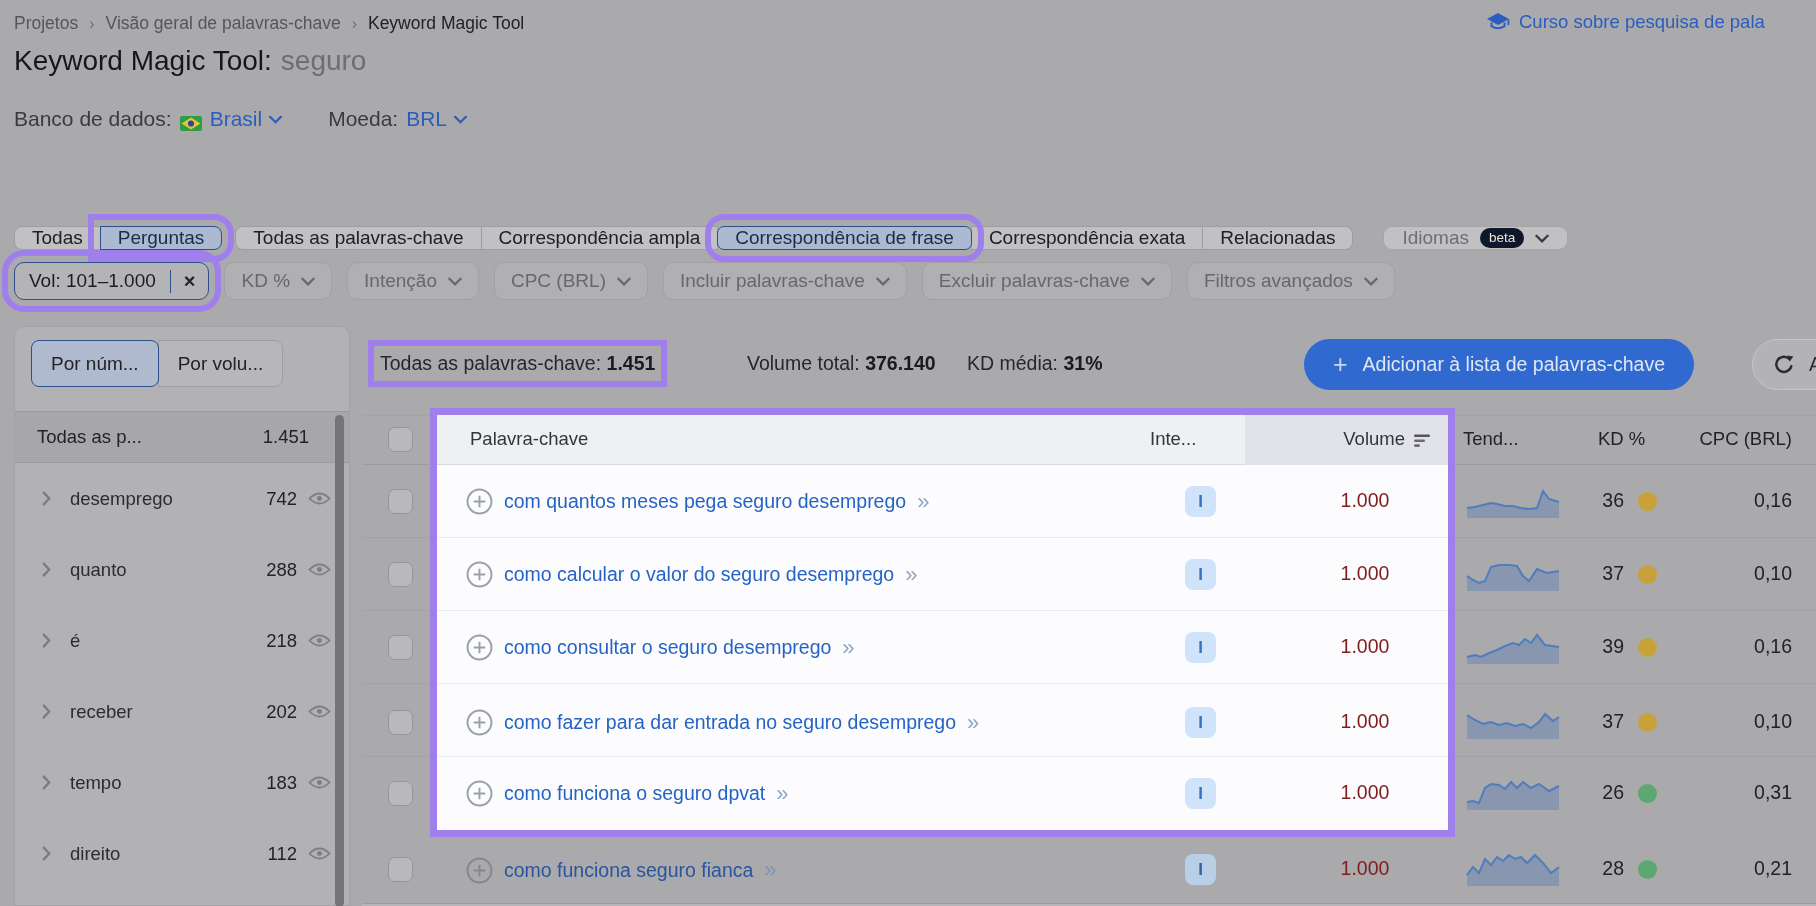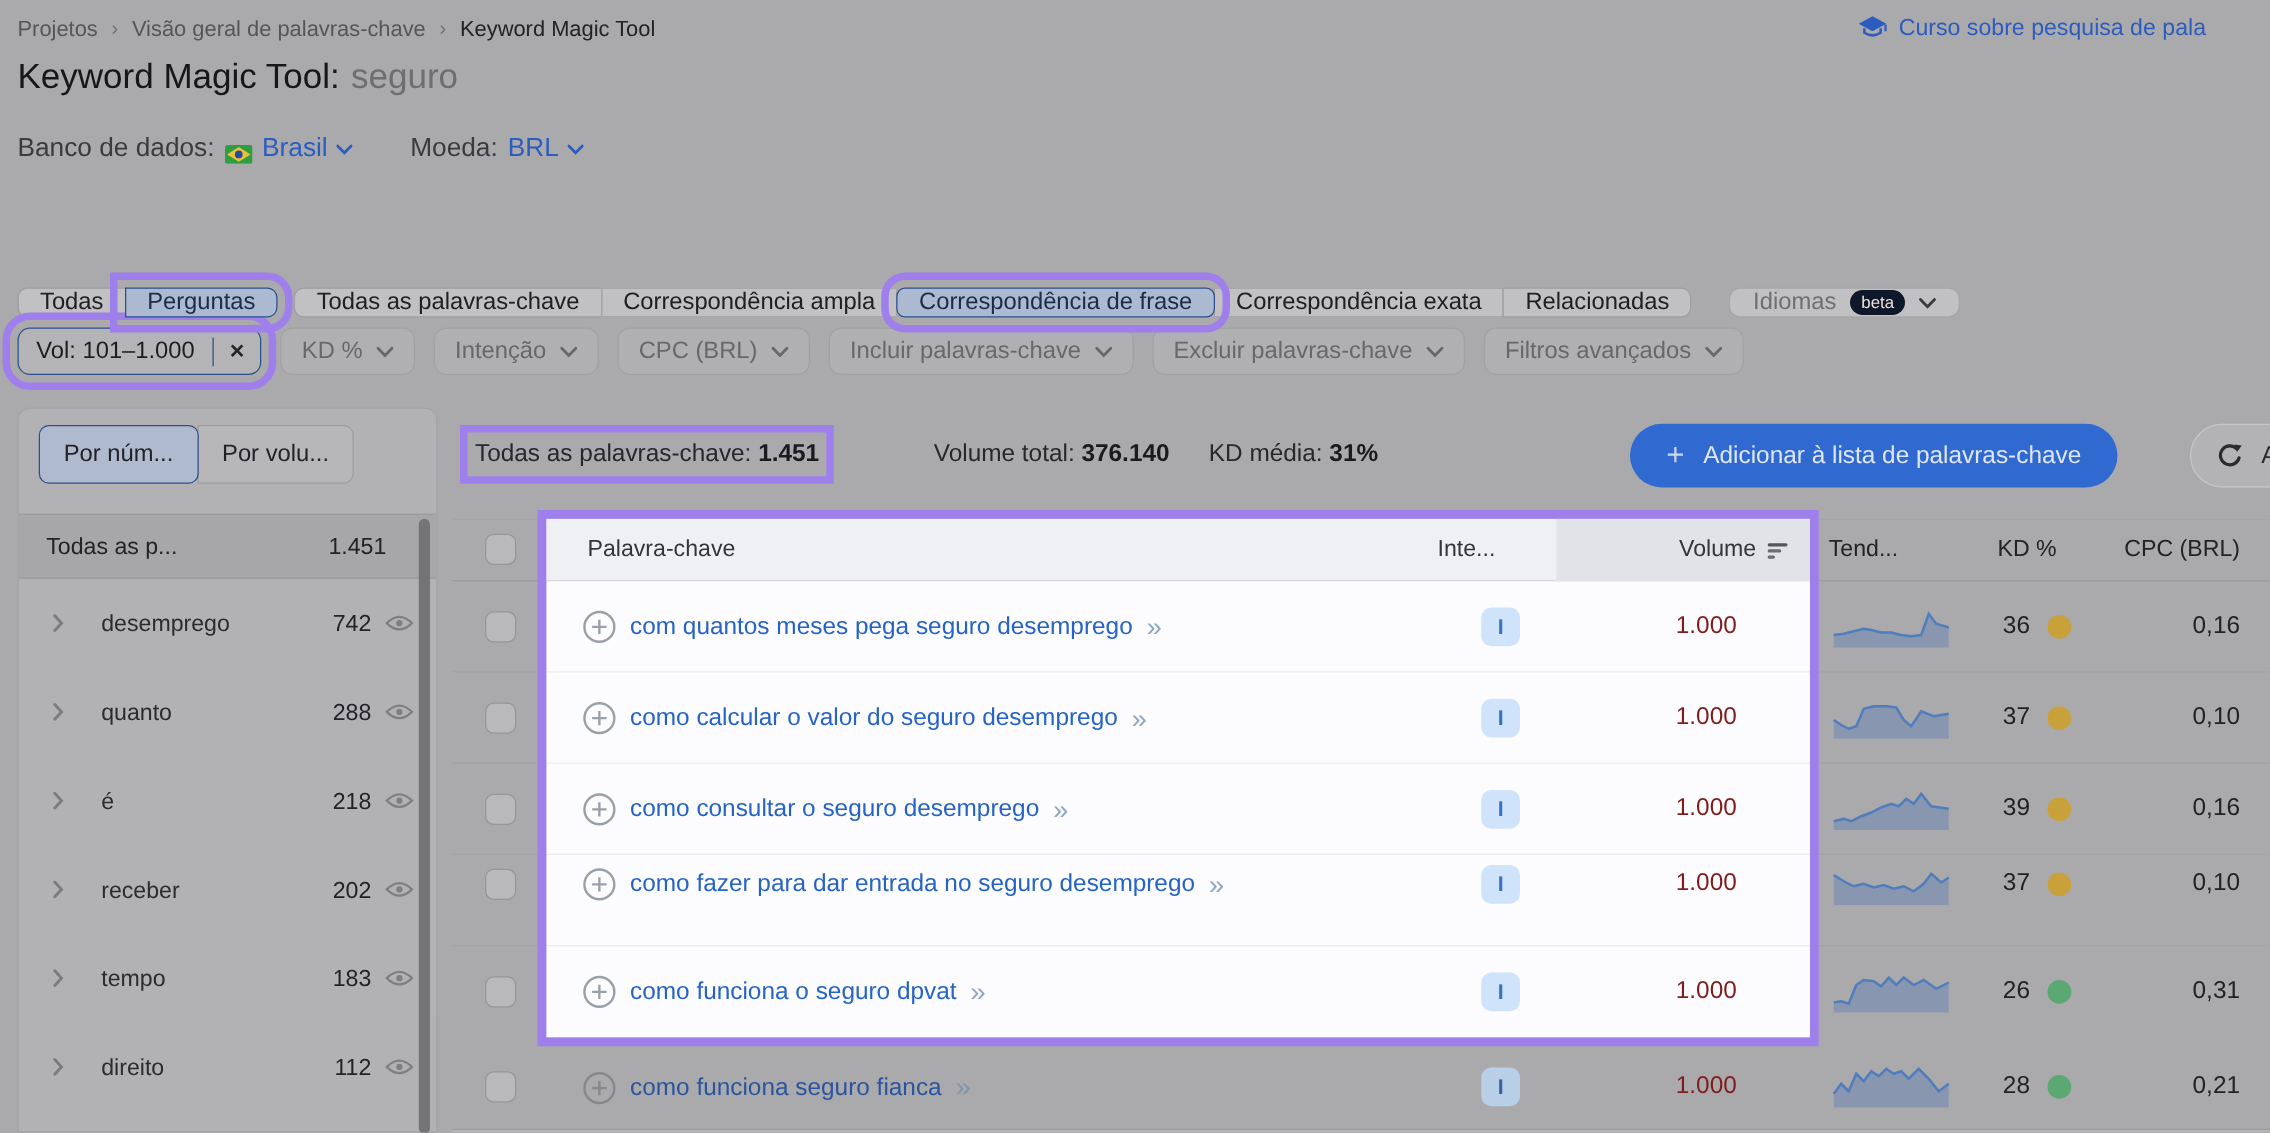--- a/index.html
+++ b/index.html
@@ -16,21 +16,21 @@
   .bc-sep{color:#707074;font-size:16px}
   .bc-current{color:#222226}
   .course-link{left:1486px;top:11px;display:flex;align-items:center;gap:9px;color:#2b5cbf;font-size:18.5px;white-space:nowrap}
   .page-title{left:14px;top:45px;font-size:28px;font-weight:400;color:#17171a;white-space:nowrap}
   .page-title .q{color:#6e6e71;margin-left:9px}
   .db-bar{left:14px;top:107px;display:flex;align-items:flex-end;gap:8px;font-size:21px;color:#3b3b3e;white-space:nowrap}
   .db-bar .val{color:#2b5cbf;display:flex;align-items:center;gap:7px}
   .db-bar .lbl2{margin-left:38px}
 
   
-  .tabs-row{left:14px;top:220px;display:flex;align-items:center;height:44px}
+  .tabs-row{left:14px;top:206px;display:flex;align-items:flex-end;height:44px}
   .seg{display:flex}
   .seg + .seg{margin-left:13px}
   .tab{display:flex;align-items:center;padding:0 17px;font-size:19px;color:#202024;background:#c1c1c3;border:1px solid #9e9ea0;margin-left:-1px;position:relative;white-space:nowrap}
   .seg .tab:first-child{border-radius:8px 0 0 8px;margin-left:0}
   .seg .tab:last-child{border-radius:0 8px 8px 0}
   .tab.sel{background:#abb9d1;border:1.5px solid #2c4f8c;border-radius:7px;color:#1b2b4a;z-index:2}
   .hl{outline:6px solid #9f7fec;outline-offset:6px}
   .idiomas{margin-left:30px;display:flex;align-items:center;gap:11px;padding:0 18px;background:#c1c1c3;border:1px solid #a6a6a8;border-radius:9px;font-size:19px;color:#6f6f73;white-space:nowrap}
   .beta{background:#0f172a;color:#eee2da;font-size:13.5px;padding:3px 9px;border-radius:11px;line-height:1}
 
@@ -42,21 +42,21 @@
   .vol-chip .x{display:flex;align-items:center;padding:0 13px;border-left:1.5px solid #2c4f8c;font-size:20px;font-weight:700;color:#26262a}
 
   
   .sidebar{left:14px;top:326px;width:336px;height:580px;background:#b2b2b4;border:1px solid #a3a3a5;border-radius:10px 10px 0 0;box-sizing:border-box}
   .side-seg{position:absolute;left:16px;top:13px;display:flex;height:47px}
   .sbtn{display:flex;align-items:center;padding:0 19px;font-size:19px;color:#232327;background:#b7b7b9;border:1px solid #9e9ea0;margin-left:-1px;white-space:nowrap}
   .sbtn.sel{background:#b0bace;border:1.5px solid #2d508d;border-radius:8px;z-index:2;margin-left:0}
   .sbtn.last{border-radius:0 8px 8px 0}
   .side-allrow{position:absolute;left:0;top:84px;width:100%;height:52px;box-sizing:border-box;background:#a7a7a9;border-top:1px solid #9b9b9d;border-bottom:1px solid #9b9b9d;display:flex;align-items:center;padding:0 40px 0 22px;justify-content:space-between;font-size:18.5px;color:#232327}
   .g-item{position:absolute;left:0;width:100%;height:71px;box-sizing:border-box;display:flex;align-items:center;padding:0 18px 0 27px}
-  .g-item .name{margin-left:30px;font-size:18.5px;color:#2c2c2f;flex:1}
+  .g-item .name{margin-left:19px;font-size:18.5px;color:#2c2c2f;flex:1}
   .g-item .cnt{font-size:18.5px;color:#232327;margin-right:11px}
   .side-scroll{position:absolute;right:5px;top:88px;width:9px;height:492px;background:#747477;border-radius:5px}
 
   
   .stat{font-size:19.5px;color:#28282b;white-space:nowrap}
   .stat b{color:#1b1b1e}
   .stats-all{left:380px;top:352px}
   .stats-vol{left:747px;top:352px}
   .stats-kd{left:967px;top:352px}
   .cta{left:1304px;top:339px;height:51px;border-radius:26px;background:#3069cf;color:#dfe7f4;font-size:19.5px;display:flex;align-items:center;gap:15px;padding:0 29px;white-space:nowrap}
@@ -395,21 +395,21 @@
     <span class="vol">1.000</span>
     <svg class="spark" width="98" height="40" viewBox="0 0 98 40">
       <polygon points="2,29 10,27 16,29 24,25 32,22 40,18 48,15 54,17 60,11 66,15 72,7 80,17 94,19 94,36 2,36" fill="#5a7db4" opacity="0.42"></polygon>
       <polyline points="2,29 10,27 16,29 24,25 32,22 40,18 48,15 54,17 60,11 66,15 72,7 80,17 94,19" fill="none" stroke="#4f7dbd" stroke-width="2"></polyline>
     </svg>
     <span class="kd">39</span>
     <span class="kd-dot" style="background: rgb(201, 161, 59);"></span>
     <span class="cpc">0,16</span>
   </div>
 
-  <div class="trow" style="top:256px">
+  <div class="trow" style="top:271px">
     <span class="cb"></span>
     <div class="kwline">
       <svg width="27" height="27" viewBox="0 0 28 28">
           <circle cx="14" cy="14" r="12.4" stroke="#9aa0a8" stroke-width="2" fill="none"></circle>
           <path d="M14 8 V20 M8 14 H20" stroke="#9aa0a8" stroke-width="2"></path>
         </svg>
       <a class="kw">como fazer para dar entrada no seguro desemprego</a>
       <span class="dchev">»</span>
     </div>
     <span class="intent">I</span>

